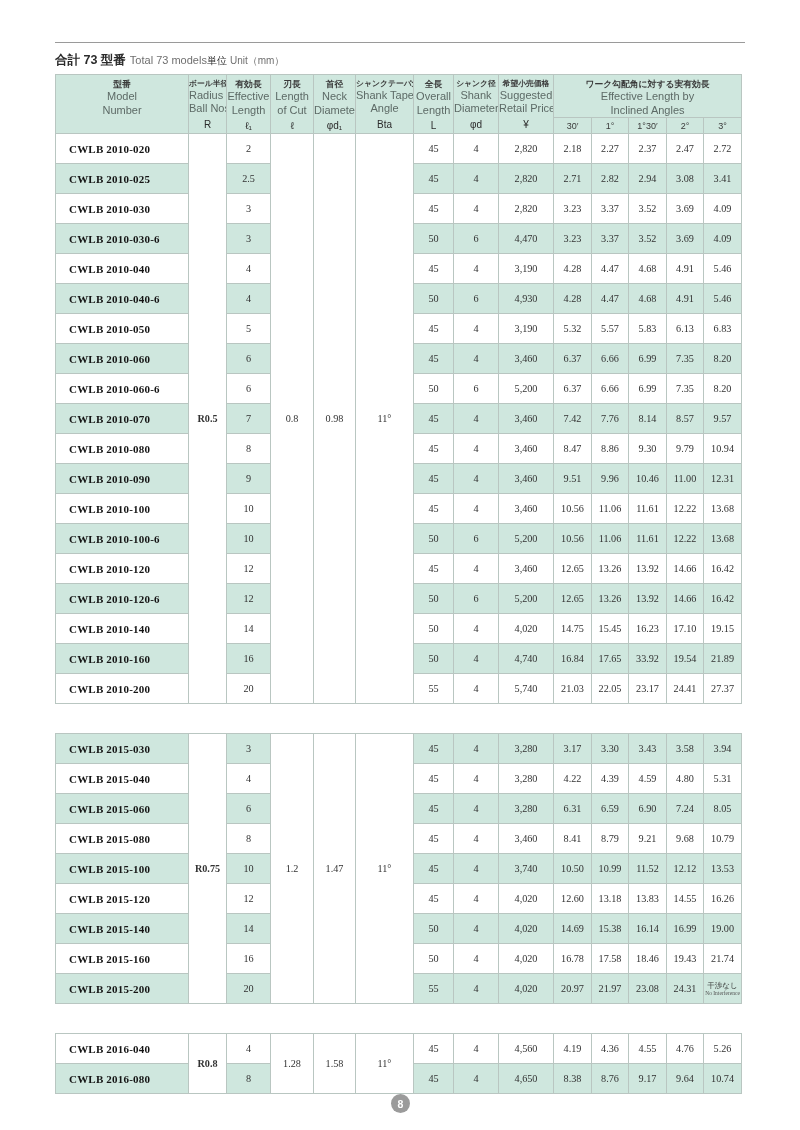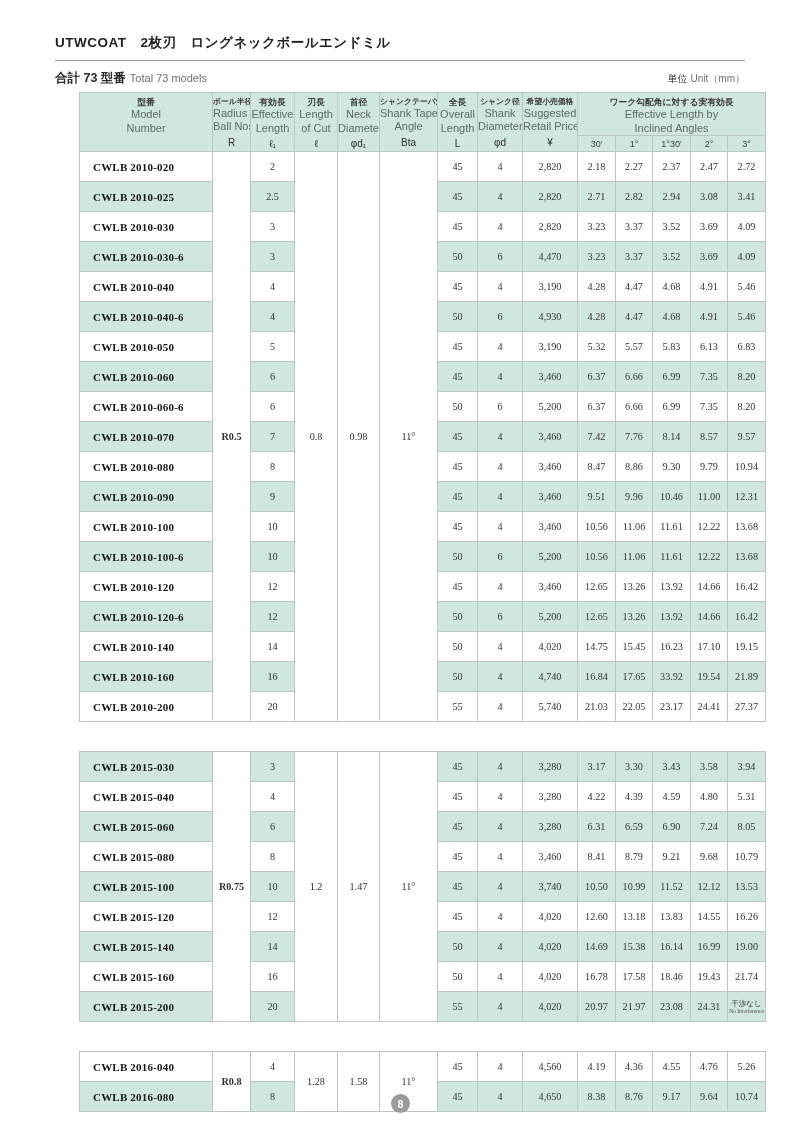--- a/index.html
+++ b/index.html
@@ -3,28 +3,28 @@
 <meta charset="utf-8">
 <style>
   * { margin:0; padding:0; box-sizing:border-box; }
   body { width:800px; height:1130px; background:#ffffff; font-family:"Liberation Sans", sans-serif; }
   .page { position:relative; width:800px; height:1130px; padding:34px 55px 0 55px; }
 
   
   .title-jp { font-size:13.5px; font-weight:bold; color:#1f1f1f; letter-spacing:0.5px; }
   .title-en { font-size:11px; color:#4b4b4b; margin-top:3px; letter-spacing:0.2px; }
   .title-rule { border:none; border-top:1px solid #9a9a9a; margin:8px 0 0 0; }
-  .meta-row { display:flex; justify-content:space-between; align-items:baseline; margin-top:7px; margin-bottom:5px; }
+  .meta-row { display:flex; align-items:baseline; margin-top:7px; margin-bottom:5px; }
   .total-jp { font-size:12.5px; color:#2b2b2b; font-weight:bold; }
   .total-en { font-size:11px; color:#6f6f6f; font-weight:normal; margin-left:4px; }
   .unit-jp { font-size:10px; color:#2b2b2b; }
   .unit-en { font-size:10px; color:#6f6f6f; margin-left:3px; }
 
   
-  table { border-collapse:collapse; table-layout:fixed; width:686px;margin-left:24px; }
+  table { border-collapse:collapse; table-layout:fixed; width:686px; }
   th, td { border:1px solid #b9c6c1; overflow:hidden; }
   thead th { background:#cfe7de; vertical-align:top; padding-top:4px; }
   .hjp { font-size:8.8px; color:#3a3a3a; line-height:1.25; white-space:nowrap; }
   .hjp.small { font-size:7.8px; }
   .hen { font-size:11px; color:#5d6a66; line-height:1.25; font-weight:normal; white-space:nowrap; }
   .hsym { font-size:10px; color:#2c2c2c; font-weight:normal; margin-top:3px; }
   .hsub { font-size:9px; color:#3a3a3a; font-weight:normal; height:16px; padding:0; vertical-align:middle; }
 
   tbody tr { height:30px;font-family:Liberation Serif, serif; }
   tbody td { font-size:10.2px; color:#323232; text-align:center; vertical-align:middle; background:#ffffff; }
@@ -40,21 +40,20 @@
   .page-badge { position:absolute; left:391px; top:1094px; width:19px; height:19px; border-radius:50%;
     background:#9b9b9b; color:#ffffff; font-size:10.5px; font-weight:bold;
     display:flex; align-items:center; justify-content:center; }
 </style>
 </head>
 <body>
 
 <div class="page">
 
   <div>
-    <div class="title-jp">UTWCOAT　2枚刃　ロングネックボールエンドミル</div>
     <hr class="title-rule">
   </div>
 
   <div class="meta-row">
     <div>
       <span class="total-jp">合計 73 型番</span><span class="total-en">Total 73 models</span>
     </div>
     <div>
       <span class="unit-jp">単位</span><span class="unit-en">Unit（mm）</span>
     </div>

